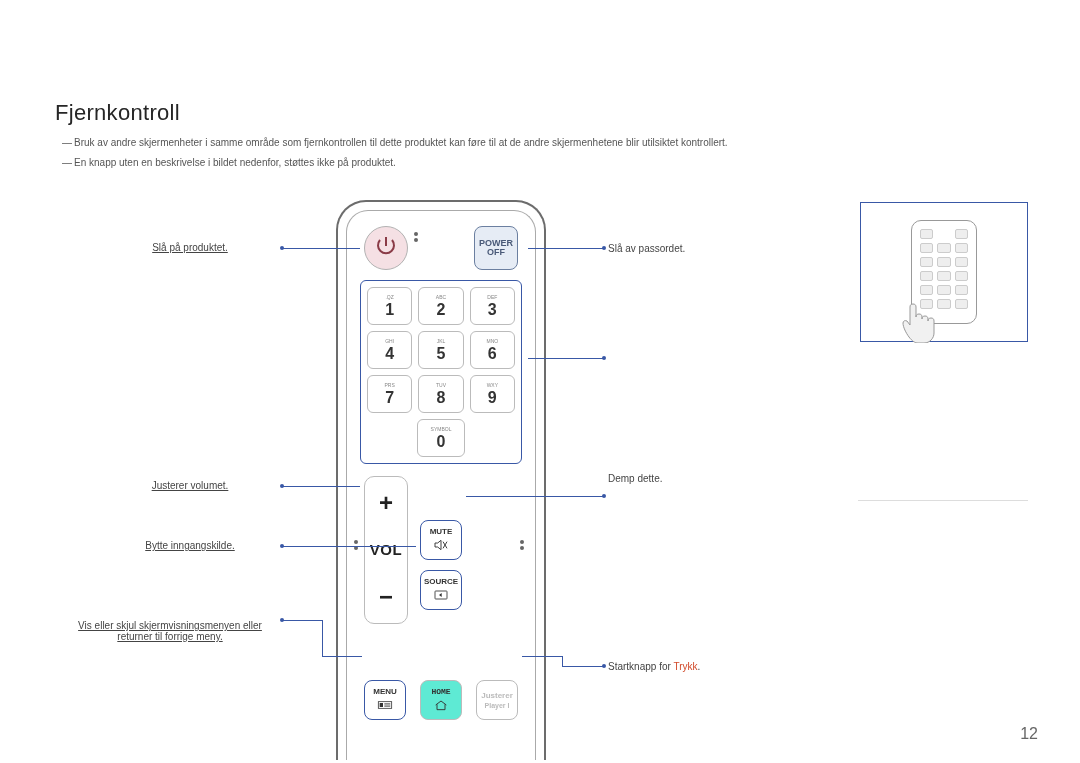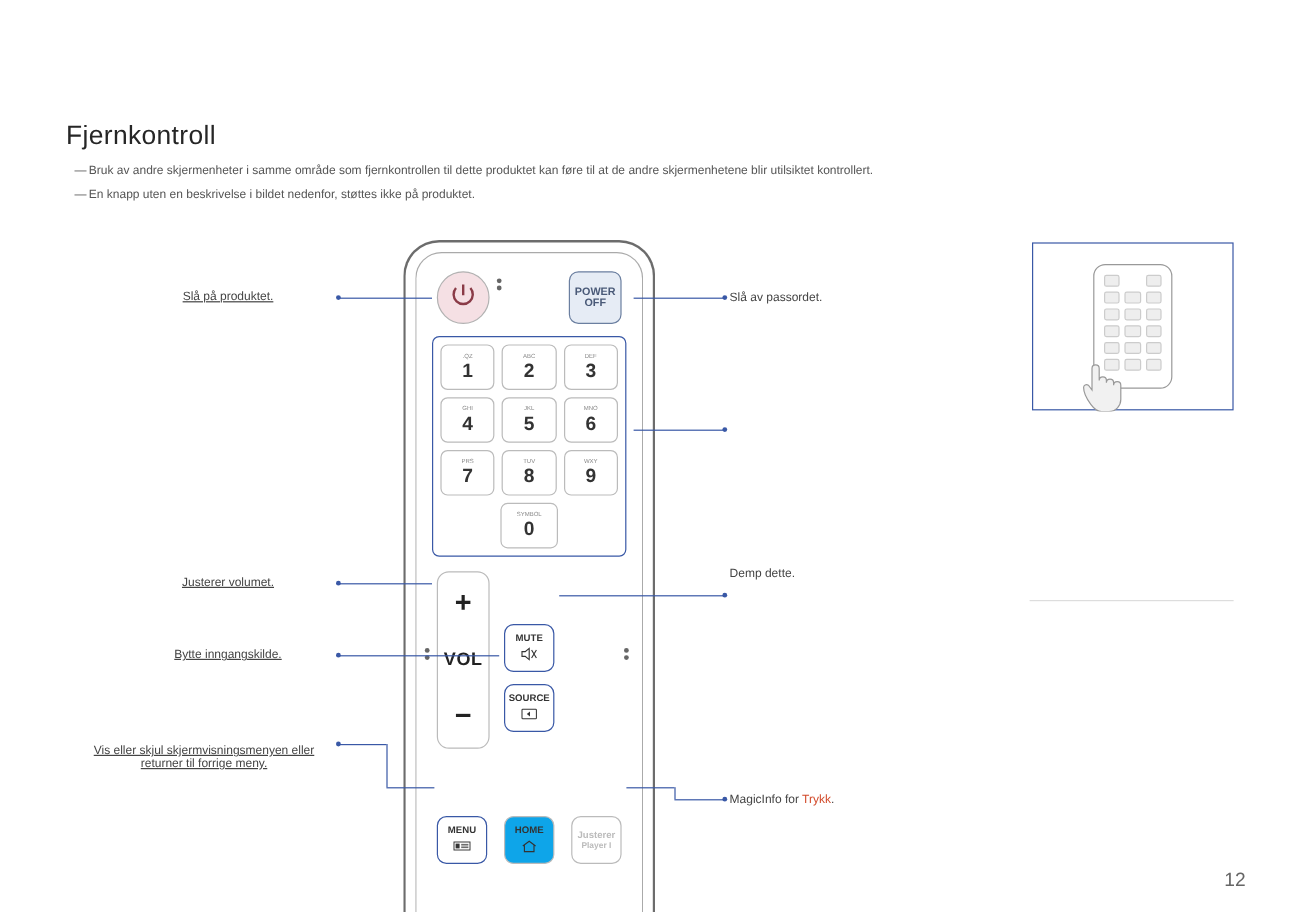--- a/index.html
+++ b/index.html
@@ -36,21 +36,21 @@
   .side-dots-l { position: absolute; left: 18px; top: 338px; }
   .side-dots-r { position: absolute; right: 18px; top: 338px; }
 
   .btn-sm { position: absolute; width: 42px; height: 40px; border: 1px solid #bbb; border-radius: 8px; display: flex; flex-direction: column; align-items: center; justify-content: center; font-size: 8px; font-weight: bold; color: #333; margin-top: 44px; }
   .btn-sm svg { width: 16px; height: 14px; }
   .btn-sm .txt { margin-bottom: 2px; }
 
   .mute { left: 84px; top: 276px; border-color: #3958a6; border-width: 1.5px; }
   .source { left: 84px; top: 326px; border-color: #3958a6; border-width: 1.5px; }
   .menu { left: 28px; top: 436px; border-color: #3958a6; border-width: 1.5px; }
-  .home { left: 84px; top: 436px; background: #0ea5e9; }
+  .home { left: 84px; top: 436px; background: #5eead4; font-family: Liberation Mono, monospace; }
   .magic { left: 140px; top: 436px; color: #bbb; }
   .magic .txt2 { font-size: 7px; }
   .conn { position: absolute; background: #3958a6; }
   .hline { height: 1px; }
   .vline { width: 1px; }
   .tick { position: absolute; width: 4px; height: 4px; border-radius: 50%; background: #3958a6; }
   .label-l { position: absolute; font-size: 10px; color: #444; text-align: center; text-decoration: underline; }
   .label-r { position: absolute; font-size: 10px; color: #444; text-align: left; max-width: 230px; line-height: 1.35; }
   .label-r .red { color: #d24a2a; }
 
@@ -227,21 +227,21 @@
   <div class="conn hline" style="left:528px; top:358px; width:76px;"></div>
   <div class="tick" style="left:602px; top:356px;"></div>
 
   <div class="label-r" style="left:608px; top:472px;">
     <span>Demp dette.</span><br>
   </div>
   <div class="conn hline" style="left:466px; top:496px; width:138px;"></div>
   <div class="tick" style="left:602px; top:494px;"></div>
 
   <div class="label-r" style="left:608px; top:660px;">
-    <span>MagicInfo for </span><span class="red">Trykk</span><span>.</span>
+    <span>Startknapp for </span><span class="red">Trykk</span><span>.</span>
   </div>
   <div class="conn hline" style="left:522px; top:656px; width:40px;"></div>
   <div class="conn vline" style="left:562px; top:656px; height:10px;"></div>
   <div class="conn hline" style="left:562px; top:666px; width:42px;"></div>
   <div class="tick" style="left:602px; top:664px;"></div>
 
   <div class="thumb">
     <div class="mini-remote">
       <div class="mini-row">
           <div class="mini-btn"></div>

